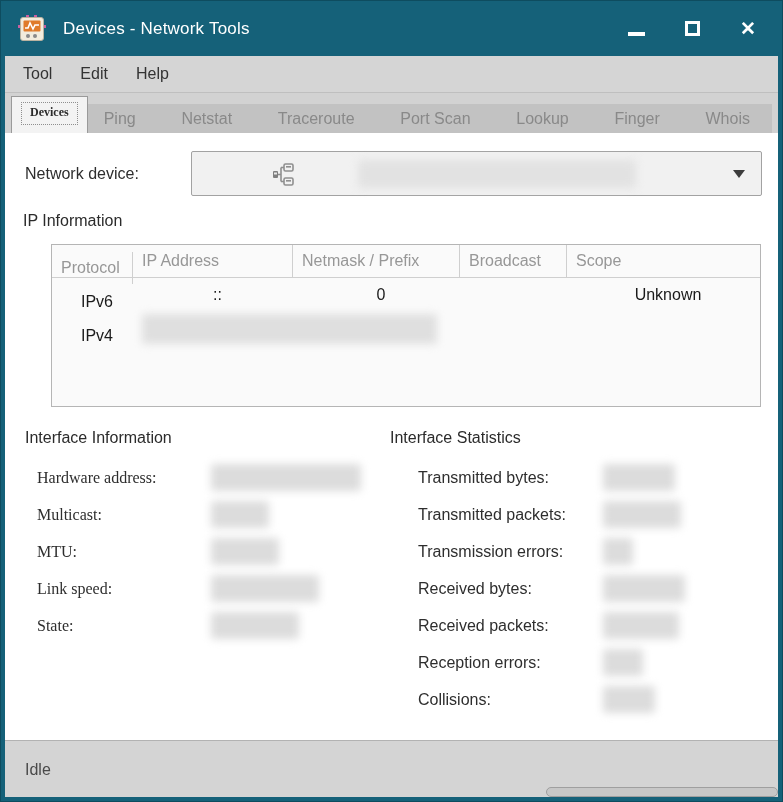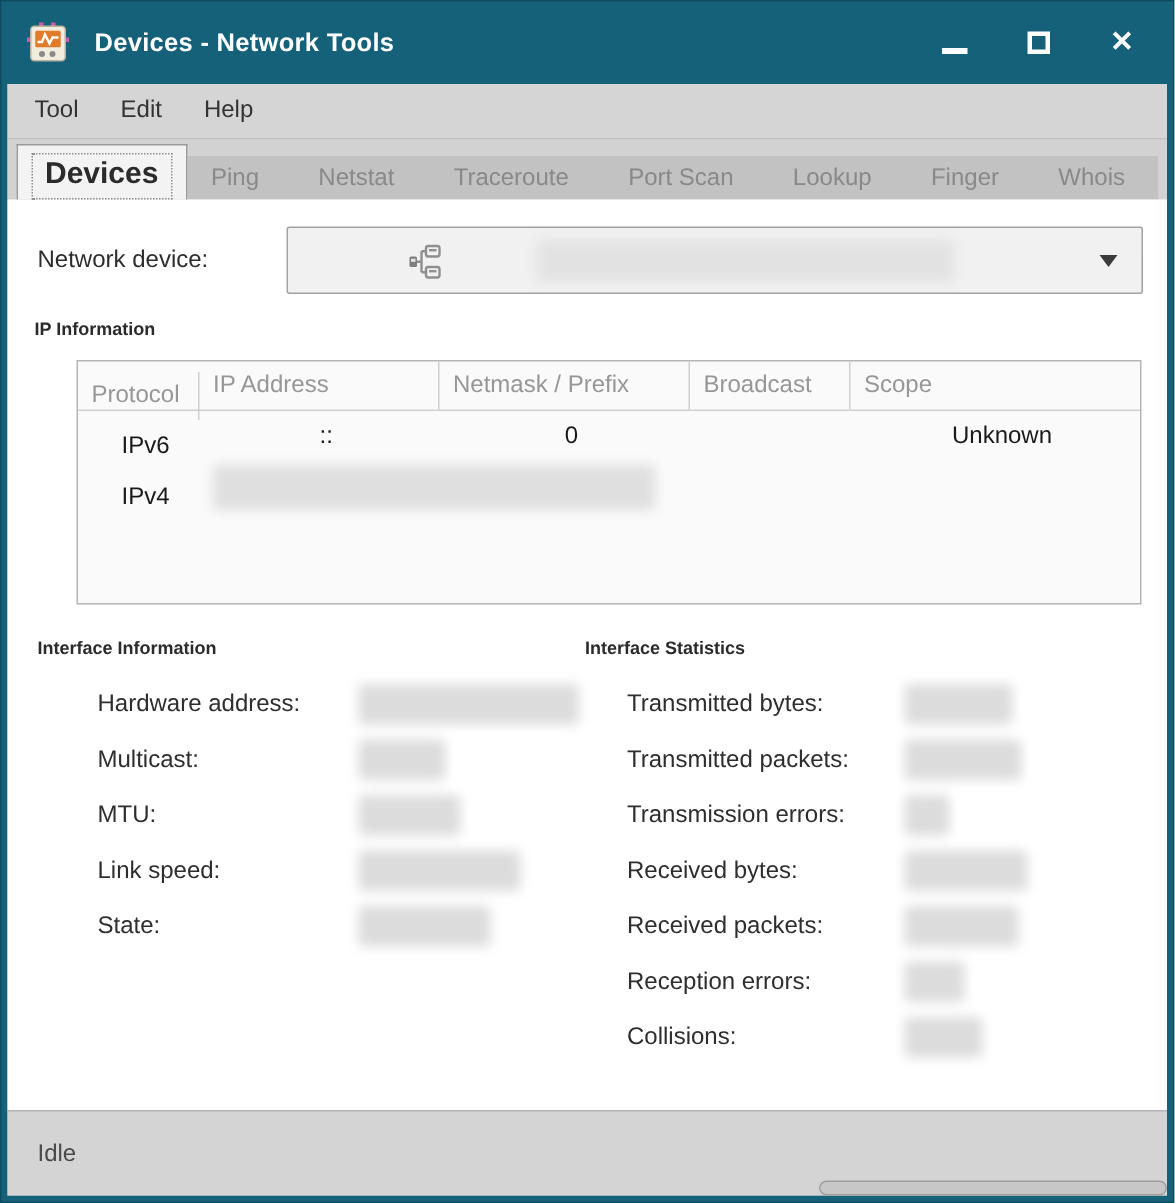--- a/index.html
+++ b/index.html
@@ -4,21 +4,21 @@
 <style>
   * { margin:0; padding:0; box-sizing:border-box; }
   html,body { width:783px; height:802px; font-family:"Liberation Sans", sans-serif; }
   .window {
     width:783px; height:802px; position:relative;
     background:#156179; border:1px solid #0e4c5f; overflow:hidden;
   }
   
   .titlebar { height:55px; display:flex; align-items:center; padding:0 16px 0 16px; }
   .app-icon { width:30px; height:30px; flex:0 0 auto; margin-right:16px; }
-  .title { color:#ffffff; font-weight:bold; font-size:17px; letter-spacing:.2px; }
+  .title { color:#ffffff; font-weight:normal; font-size:17px; letter-spacing:.2px; }
   .win-controls { margin-left:auto; display:flex; align-items:center; gap:40px; padding-right:10px; }
   .btn-min { width:17px; height:4px; background:#ffffff; margin-top:10px; }
   .btn-max { width:15px; height:15px; border:3px solid #ffffff; }
   .btn-close { color:#ffffff; font-size:19px; font-weight:bold; line-height:1; }
   .wbtn { cursor:default; display:flex; align-items:center; justify-content:center; }
 
   
   .body {
     position:absolute; left:4px; right:4px; top:55px; bottom:4px;
     background:#d4d4d4; display:flex; flex-direction:column;
@@ -31,21 +31,21 @@
 
   
   .tabbar { height:40px; background:#d2d2d2; display:flex; align-items:flex-start; padding:0 6px; flex:0 0 auto; }
   .tab-active {
     margin-top:3px; height:37px; background:#f3f3f3;
     border:1px solid #9a9a9a; border-bottom:none;
     padding:5px 9px 0 9px; z-index:2;
   }
   .tab-active .focus-ring {
     display:block; border:1px dotted #8f8f8f; padding:2px 8px 4px 8px;
-    font-weight:bold; font-size:20px; color:#2b2b2b;
+    font-weight:bold; font-size:12px; color:#2b2b2b;font-family:Liberation Serif, serif;
   }
   .tab-strip {
     flex:1; margin-top:11px; height:29px; background:#c2c2c2;
     display:flex; align-items:center; justify-content:space-between;
     padding:0 22px 0 16px;
   }
   .tab { color:#898989; font-size:16px; white-space:nowrap; }
 
   
   .content { flex:1; background:#ffffff; padding:14px 16px 0 16px; position:relative; }
@@ -60,21 +60,21 @@
   .combo-blur {
     margin-left:62px; width:278px; height:28px; border-radius:4px;
     background:#e2e2e2; filter:blur(4px);
   }
   .combo-arrow {
     margin-left:auto; width:0; height:0;
     border-left:6px solid transparent; border-right:6px solid transparent;
     border-top:8px solid #3c3c3c;
   }
 
-  .section-heading { font-weight:bold; font-size:12px; color:#2b2b2b; }
+  .section-heading { font-weight:normal; font-size:16px; color:#2b2b2b; }
   .ip-heading { margin:4px 0 14px 2px; }
 
   .table {
     margin-left:30px; width:710px; height:163px;
     background:#fafafa; border:1px solid #b5b5b5;
   }
   .thead { display:flex; height:33px; align-items:center; border-bottom:1px solid #cfcfcf; color:#979797; font-size:16px; }
   .th { padding-left:9px; border-right:1px solid #cfcfcf; height:100%; display:flex; align-items:center; white-space:nowrap; }
   .th:last-child { border-right:none; }
   .trow { display:flex; height:34px; align-items:center; font-size:16px; color:#1a1a1a; }
@@ -82,21 +82,21 @@
   .c0 { width:81px; flex:0 0 auto;margin-top:13px; } .c1 { width:160px; flex:0 0 auto; }
   .c2 { width:167px; flex:0 0 auto; } .c3 { width:107px; flex:0 0 auto; }
   .c4 { flex:1; }
   .row-blur { width:295px; height:30px; margin-left:9px; background:#dfdfdf; filter:blur(4px); border-radius:3px; }
 
   .sections { display:flex; margin-top:22px; }
   .col-left { width:365px; flex:0 0 auto; }
   .col-right { flex:1; }
   .col-heading { margin:0 0 12px 4px; }
   .field { display:flex; align-items:center; height:37px; }
-  .col-left .field { margin-left:44px; }
+  .col-left .field { margin-left:16px;font-family:Liberation Serif, serif; }
   .col-right .field { margin-left:32px; }
   .field-label { font-size:16px; color:#2e2e2e; flex:0 0 auto; }
   .col-left .field-label { width:174px; }
   .col-right .field-label { width:185px; }
   .blur-chip { height:27px; background:#dcdcdc; filter:blur(4px); border-radius:3px; }
 
   
   .statusbar {
     height:57px; background:#d4d4d4; border-top:1px solid #b2b2b2;
     position:relative; flex:0 0 auto;

